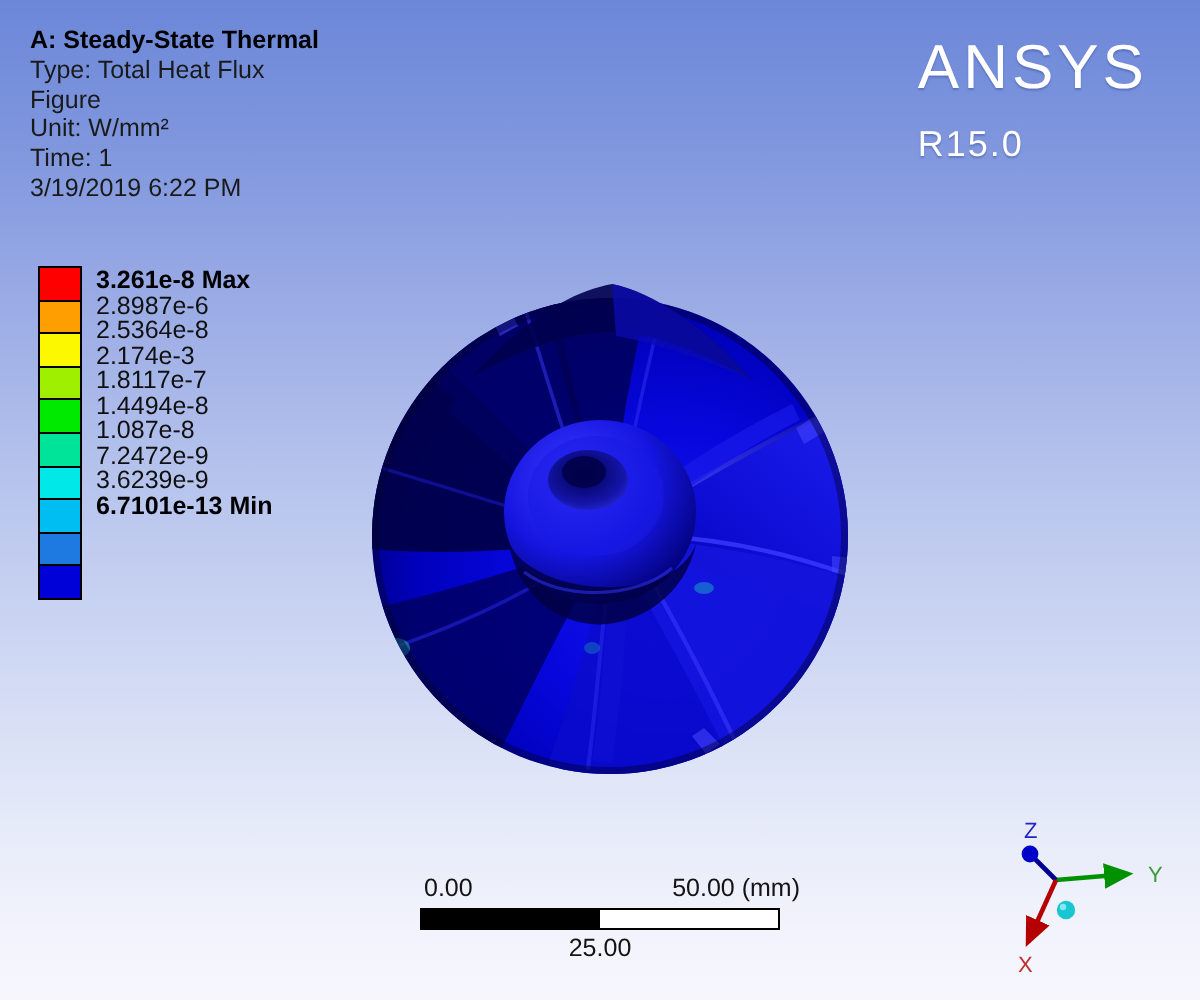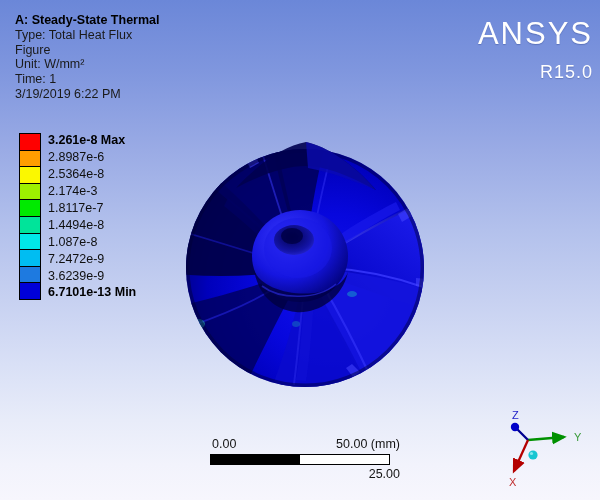--- a/index.html
+++ b/index.html
@@ -25,39 +25,39 @@
   
   #header-block{
     position:absolute;left:15px;top:13px;
     color:#111;line-height:1.18;
   }
   #header-block .ln{font-size:12.5px;white-space:nowrap;color:#1a1a1a;}
   #header-block .ln.bold{font-weight:bold;font-size:12.5px;color:#000;}
 
   
   #ansys-logo{
-    position:absolute;right:7px;top:18px;text-align:right;
+    position:absolute;right:26px;top:18px;text-align:left;
     color:#ffffff;line-height:1.0;
     text-shadow:0 1px 1px rgba(40,60,130,.35);
   }
   #ansys-logo .brand{font-size:31px;letter-spacing:2.0px;font-weight:400;}
   #ansys-logo .rel{font-size:18px;letter-spacing:1.0px;margin-top:14px;}
 
   
   #legend{position:absolute;left:19px;top:133px;display:flex;}
   #legend-bar{
     width:22px;height:167px;
     border:1px solid #000;box-sizing:border-box;
     display:flex;flex-direction:column;
   }
   #legend-bar .band{flex:1 1 0;border-bottom:1px solid #000;box-sizing:border-box;}
   #legend-bar .band:last-child{border-bottom:none;}
   #legend-labels{
     margin-left:7px;height:167px;
-    display:flex;flex-direction:column;justify-content:space-between;
+    display:flex;flex-direction:column;
     padding-top:1px;padding-bottom:1px;box-sizing:border-box;
   }
   #legend-labels .lbl{
     font-size:12.5px;color:#101010;white-space:nowrap;line-height:1;
   }
   #legend-labels .lbl.bold{font-weight:bold;color:#000;}
 
   
   #model{
     position:absolute;left:176px;top:128px;width:258px;height:262px;
@@ -69,21 +69,21 @@
   #sb-top{position:relative;height:15px;}
   #sb-top .v{position:absolute;font-size:12.5px;color:#141414;top:0;}
   #sb-top .v.left{left:12px;}
   #sb-top .v.right{right:0px;text-align:center;}
   #sb-rect{
     position:absolute;left:10px;top:17px;width:180px;height:11px;
     border:1px solid #000;box-sizing:border-box;background:#ffffff;
   }
   #sb-rect .fill{width:50%;height:100%;background:#000;}
   #sb-mid{
-    position:absolute;left:0;top:30px;width:200px;text-align:right;
+    position:absolute;left:0;top:30px;width:200px;text-align:center;
     font-size:12.5px;color:#141414;
   }
 
   
   #triad{position:absolute;left:498px;top:408px;width:100px;height:90px;}
   #triad svg{display:block;width:100%;height:100%;}
 </style>
 </head>
 <body>
 

